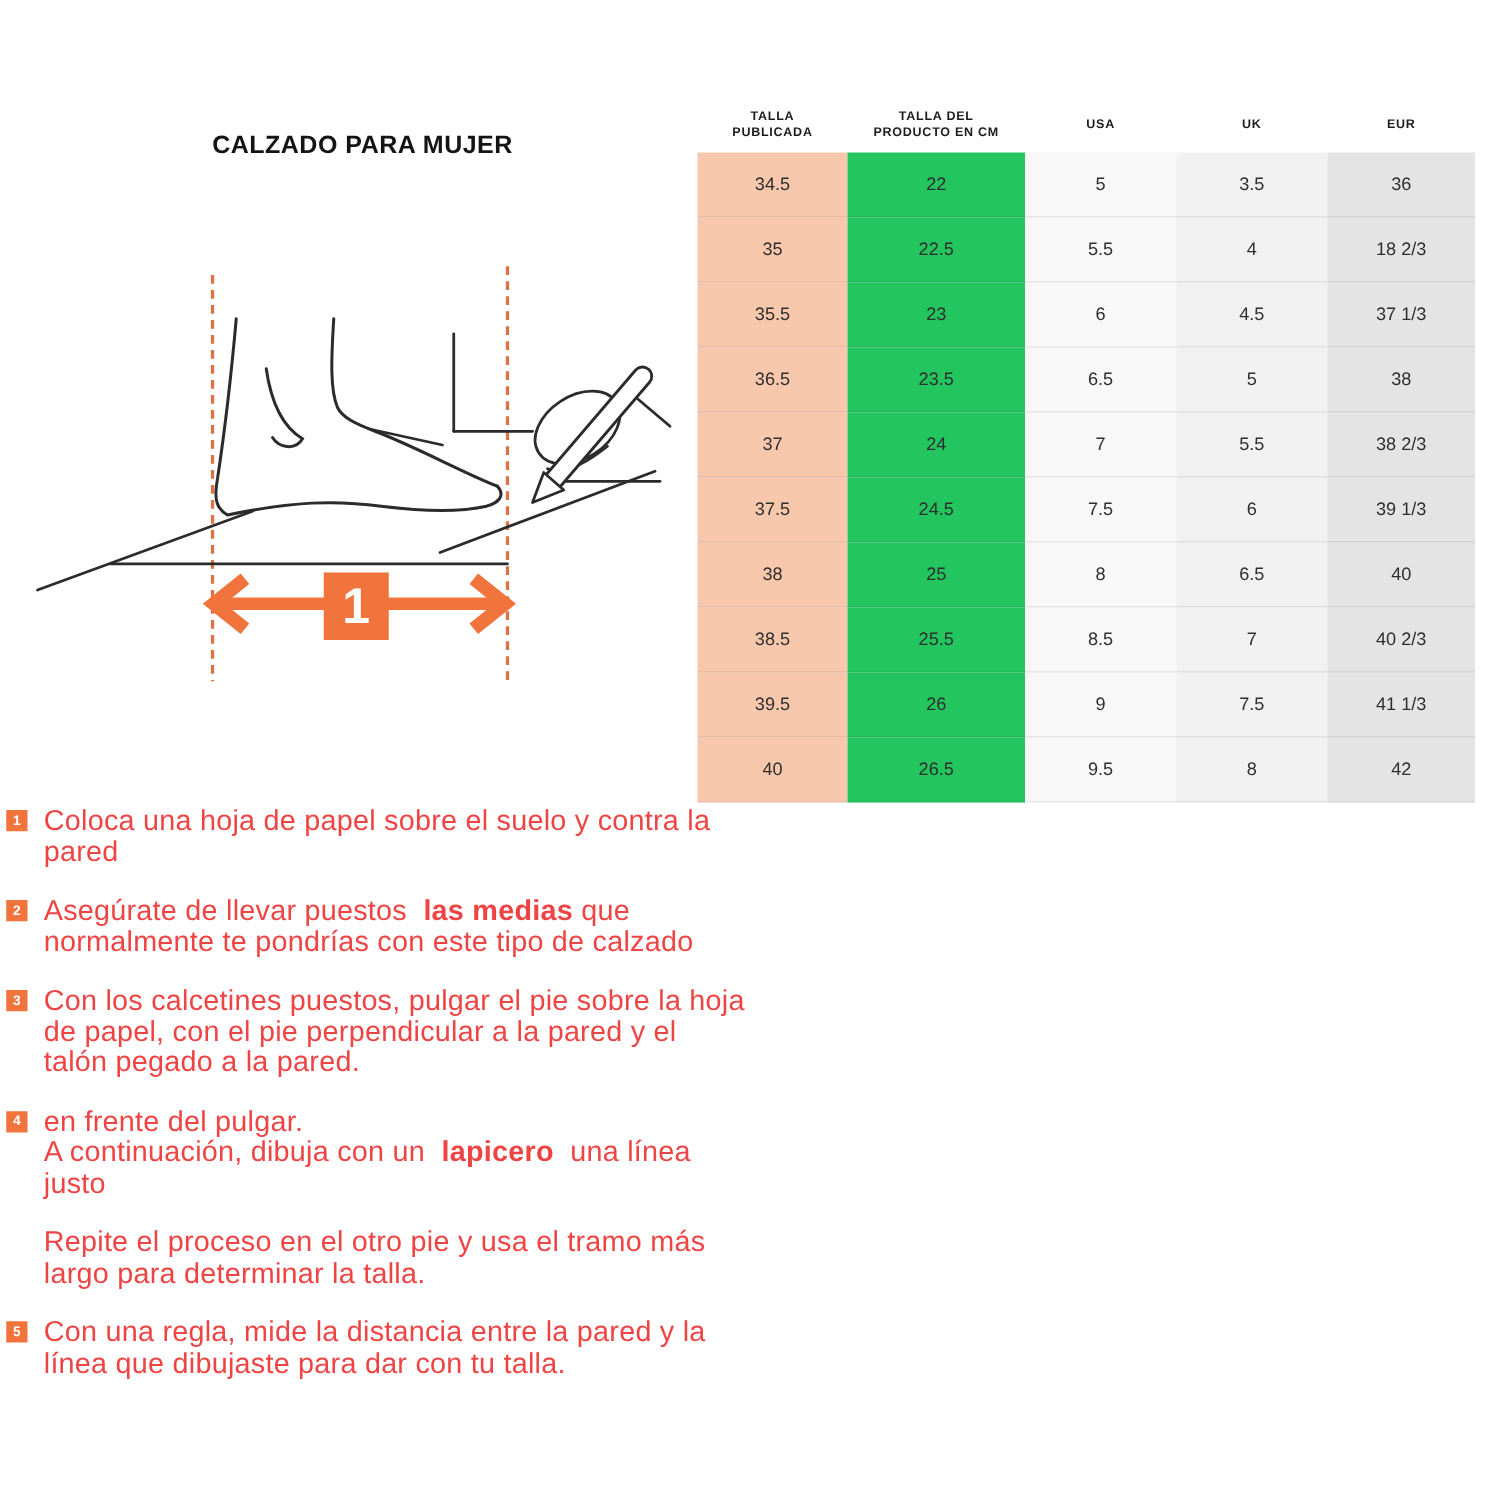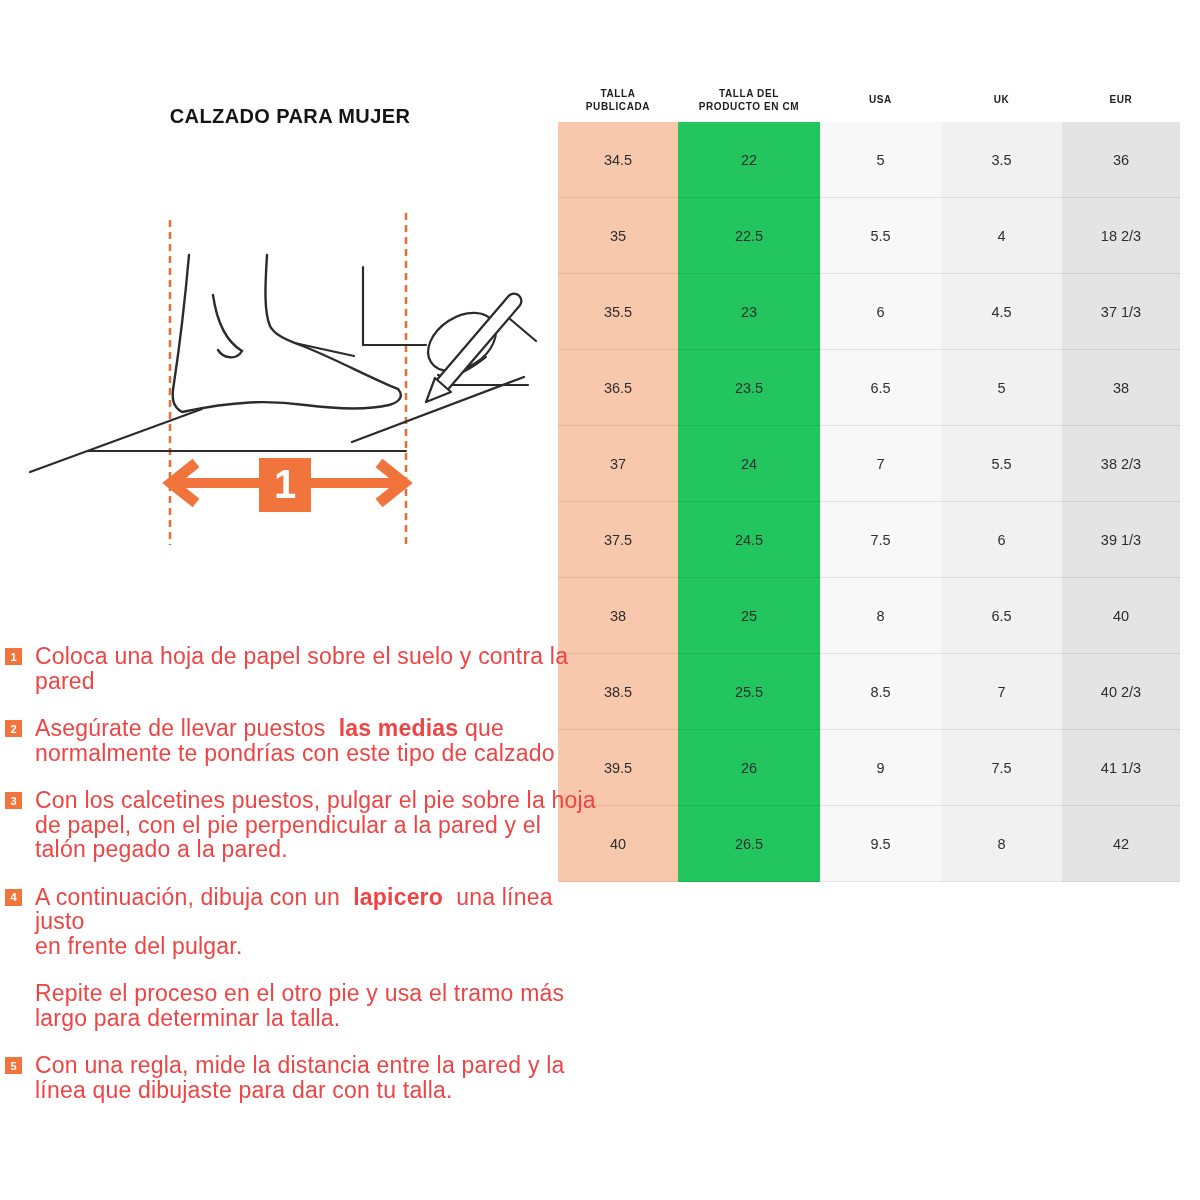--- a/index.html
+++ b/index.html
@@ -11,21 +11,21 @@
          font-size:20px;font-weight:bold;letter-spacing:0.4px;color:#141414;}
 
   
   .diagram{position:absolute;left:0;top:195px;}
 
   
   .size-table{position:absolute;left:558px;top:78px;width:622px;border-collapse:collapse;table-layout:fixed;}
   .size-table thead th{height:44px;font-size:10px;font-weight:bold;letter-spacing:0.6px;
         text-align:center;vertical-align:middle;color:#1c1c1c;line-height:1.35;padding:0;}
   .size-table tbody td{height:51px;text-align:center;vertical-align:middle;
-        font-size:14.5px;color:#2e2e2e;padding:12px;}
+        font-size:14.5px;color:#2e2e2e;padding:0;}
   .size-table tbody tr + tr td{border-top:1px solid rgba(0,0,0,0.09);}
   .size-table tbody tr:last-child td{border-bottom:1px solid rgba(0,0,0,0.07);}
   td.c0{background:#f8c8ad;}
   td.c1{background:#22c55e;}
   td.c2{background:#f8f8f8;}
   td.c3{background:#f1f1f1;}
   td.c4{background:#e4e4e4;}
 
   
   .instructions{position:absolute;left:5px;top:644px;width:600px;margin:0;padding:0;list-style:none;}
@@ -206,22 +206,22 @@
         <span class="badge">3</span>
         <div class="itext">
           <div class="line"><span>Con los calcetines puestos, pulgar el pie sobre la hoja</span></div>
           <div class="line"><span>de papel, con el pie perpendicular a la pared y el</span></div>
           <div class="line"><span>talón pegado a la pared.</span></div>
         </div>
       </li>
       <li class="item">
         <span class="badge">4</span>
         <div class="itext">
+          <div class="line"><span>en frente del pulgar.</span></div>
           <div class="line"><span>A continuación, dibuja con un&nbsp; </span><span class="b">lapicero</span><span>&nbsp; una línea justo</span></div>
-          <div class="line"><span>en frente del pulgar.</span></div>
         </div>
       </li>
       <li class="item">
         <span class="badge hidden"></span>
         <div class="itext">
           <div class="line"><span>Repite el proceso en el otro pie y usa el tramo más</span></div>
           <div class="line"><span>largo para determinar la talla.</span></div>
         </div>
       </li>
       <li class="item">

